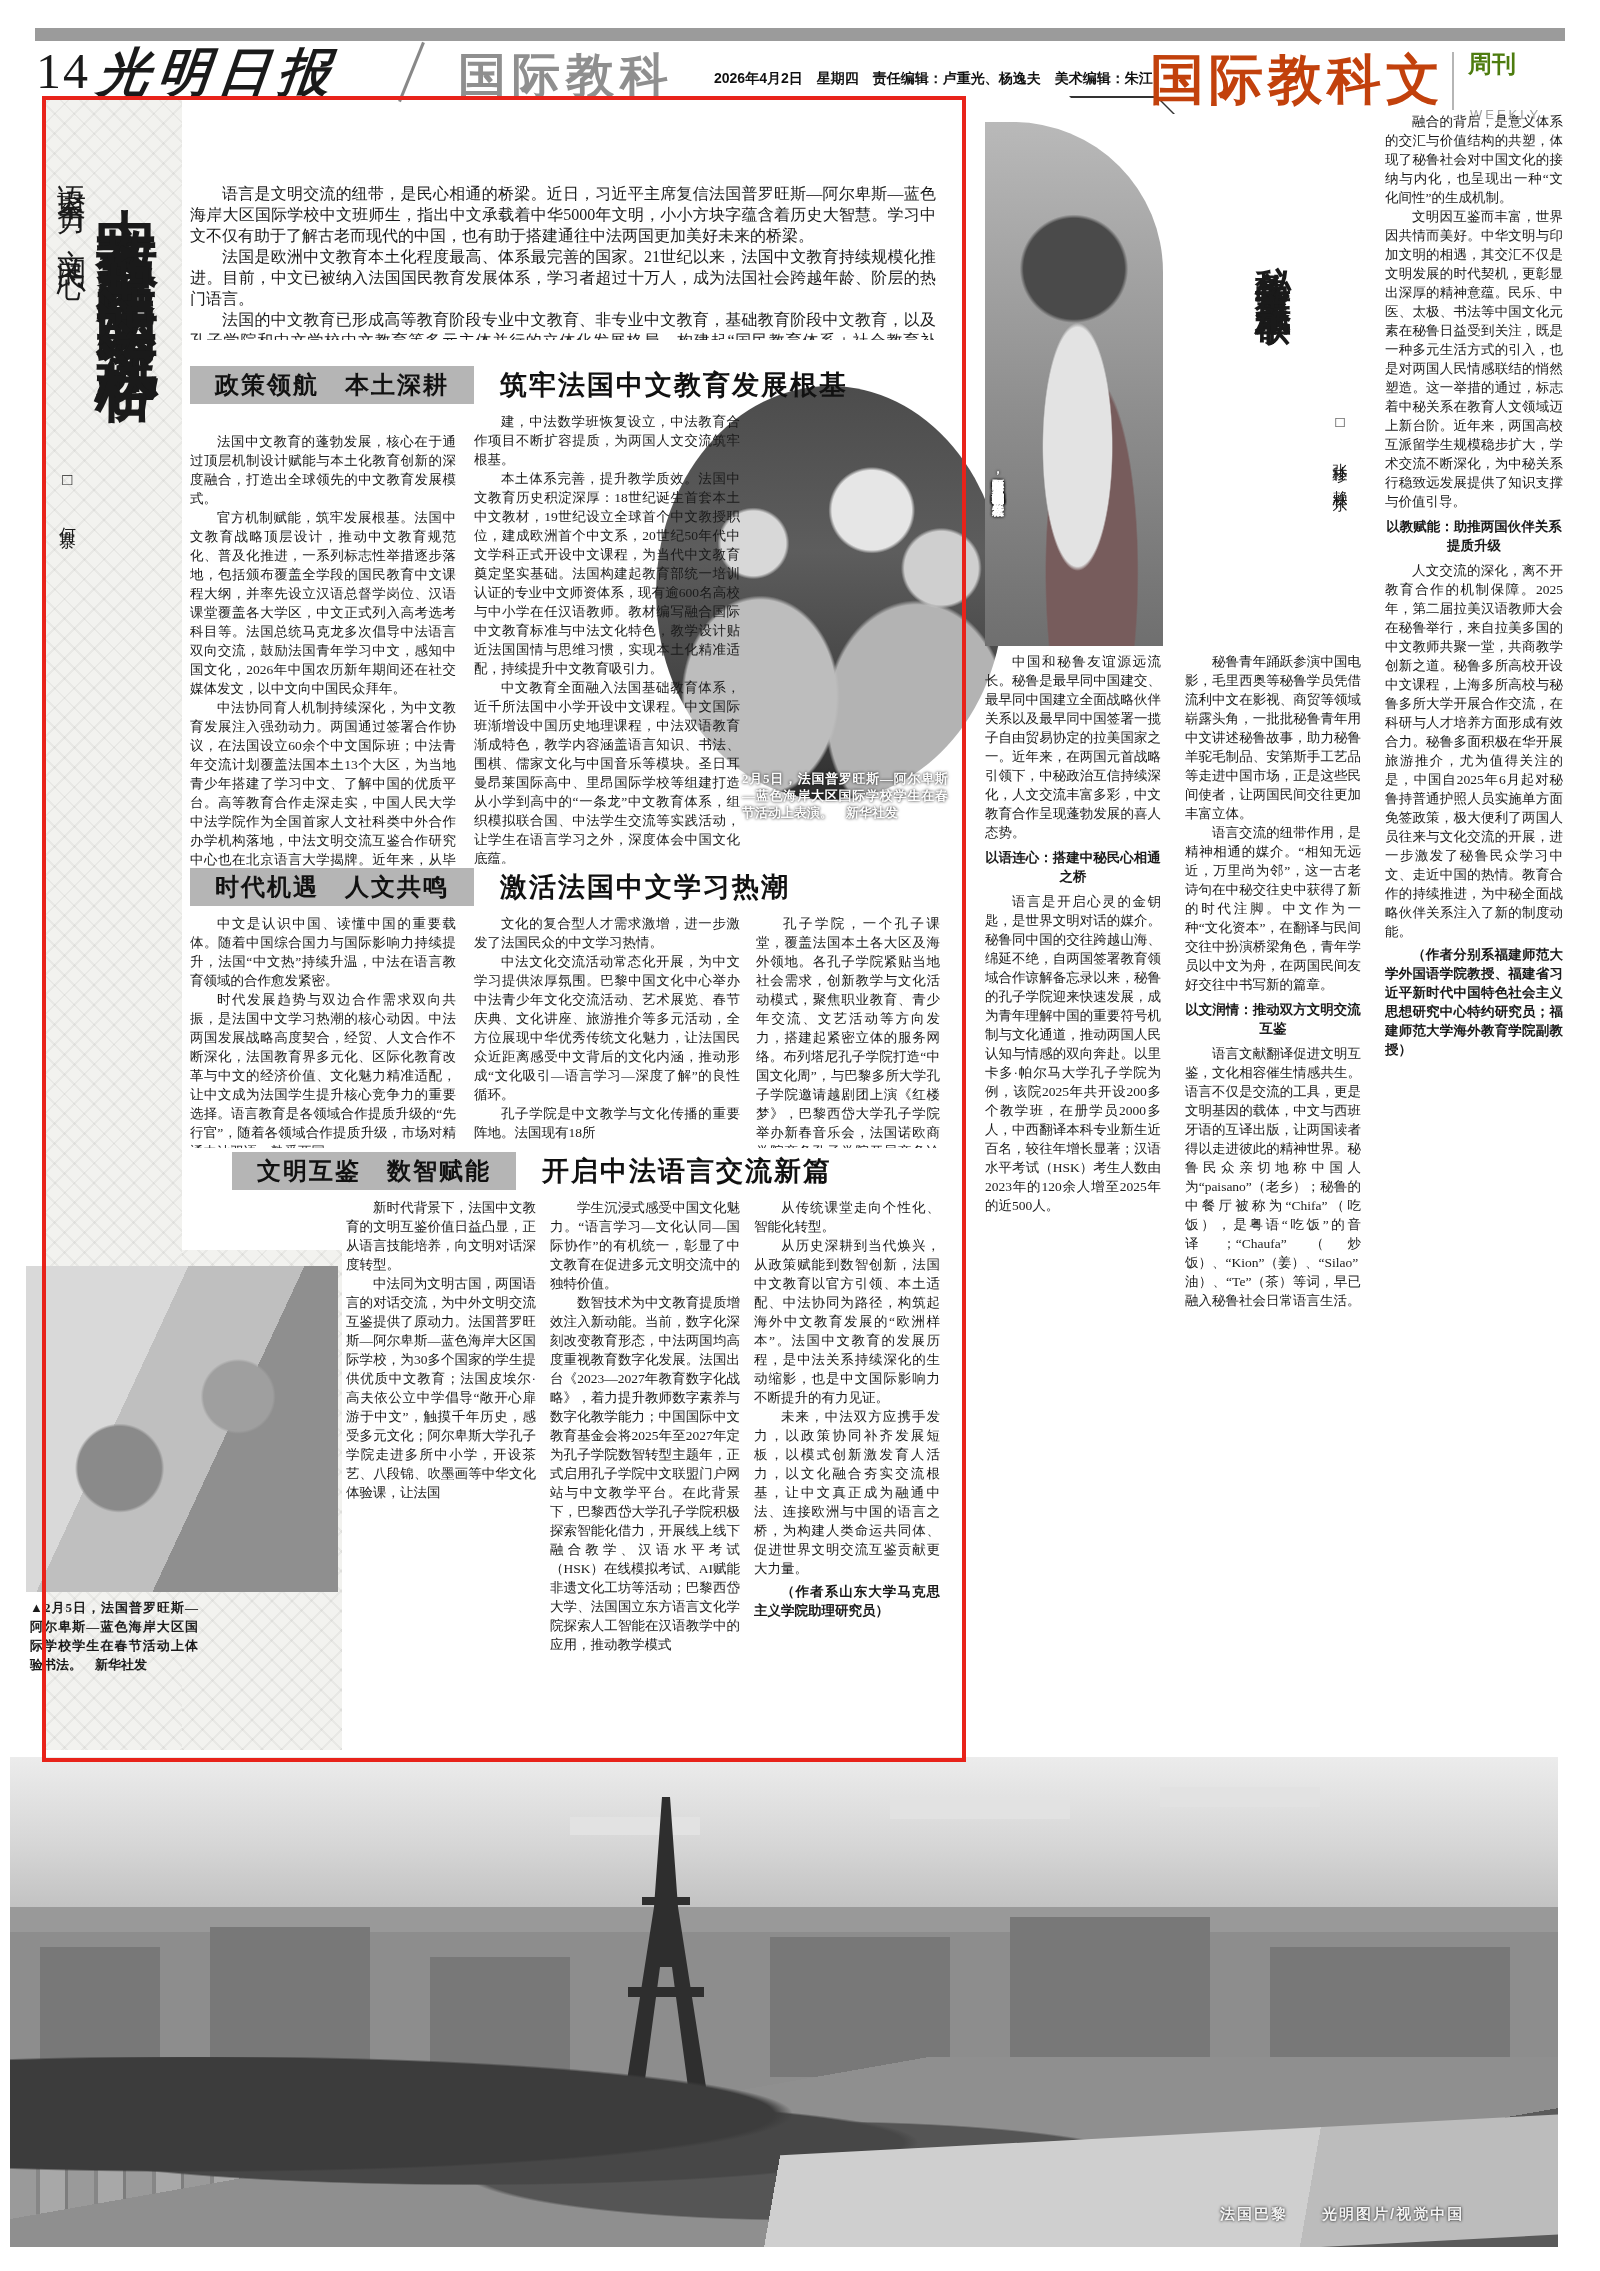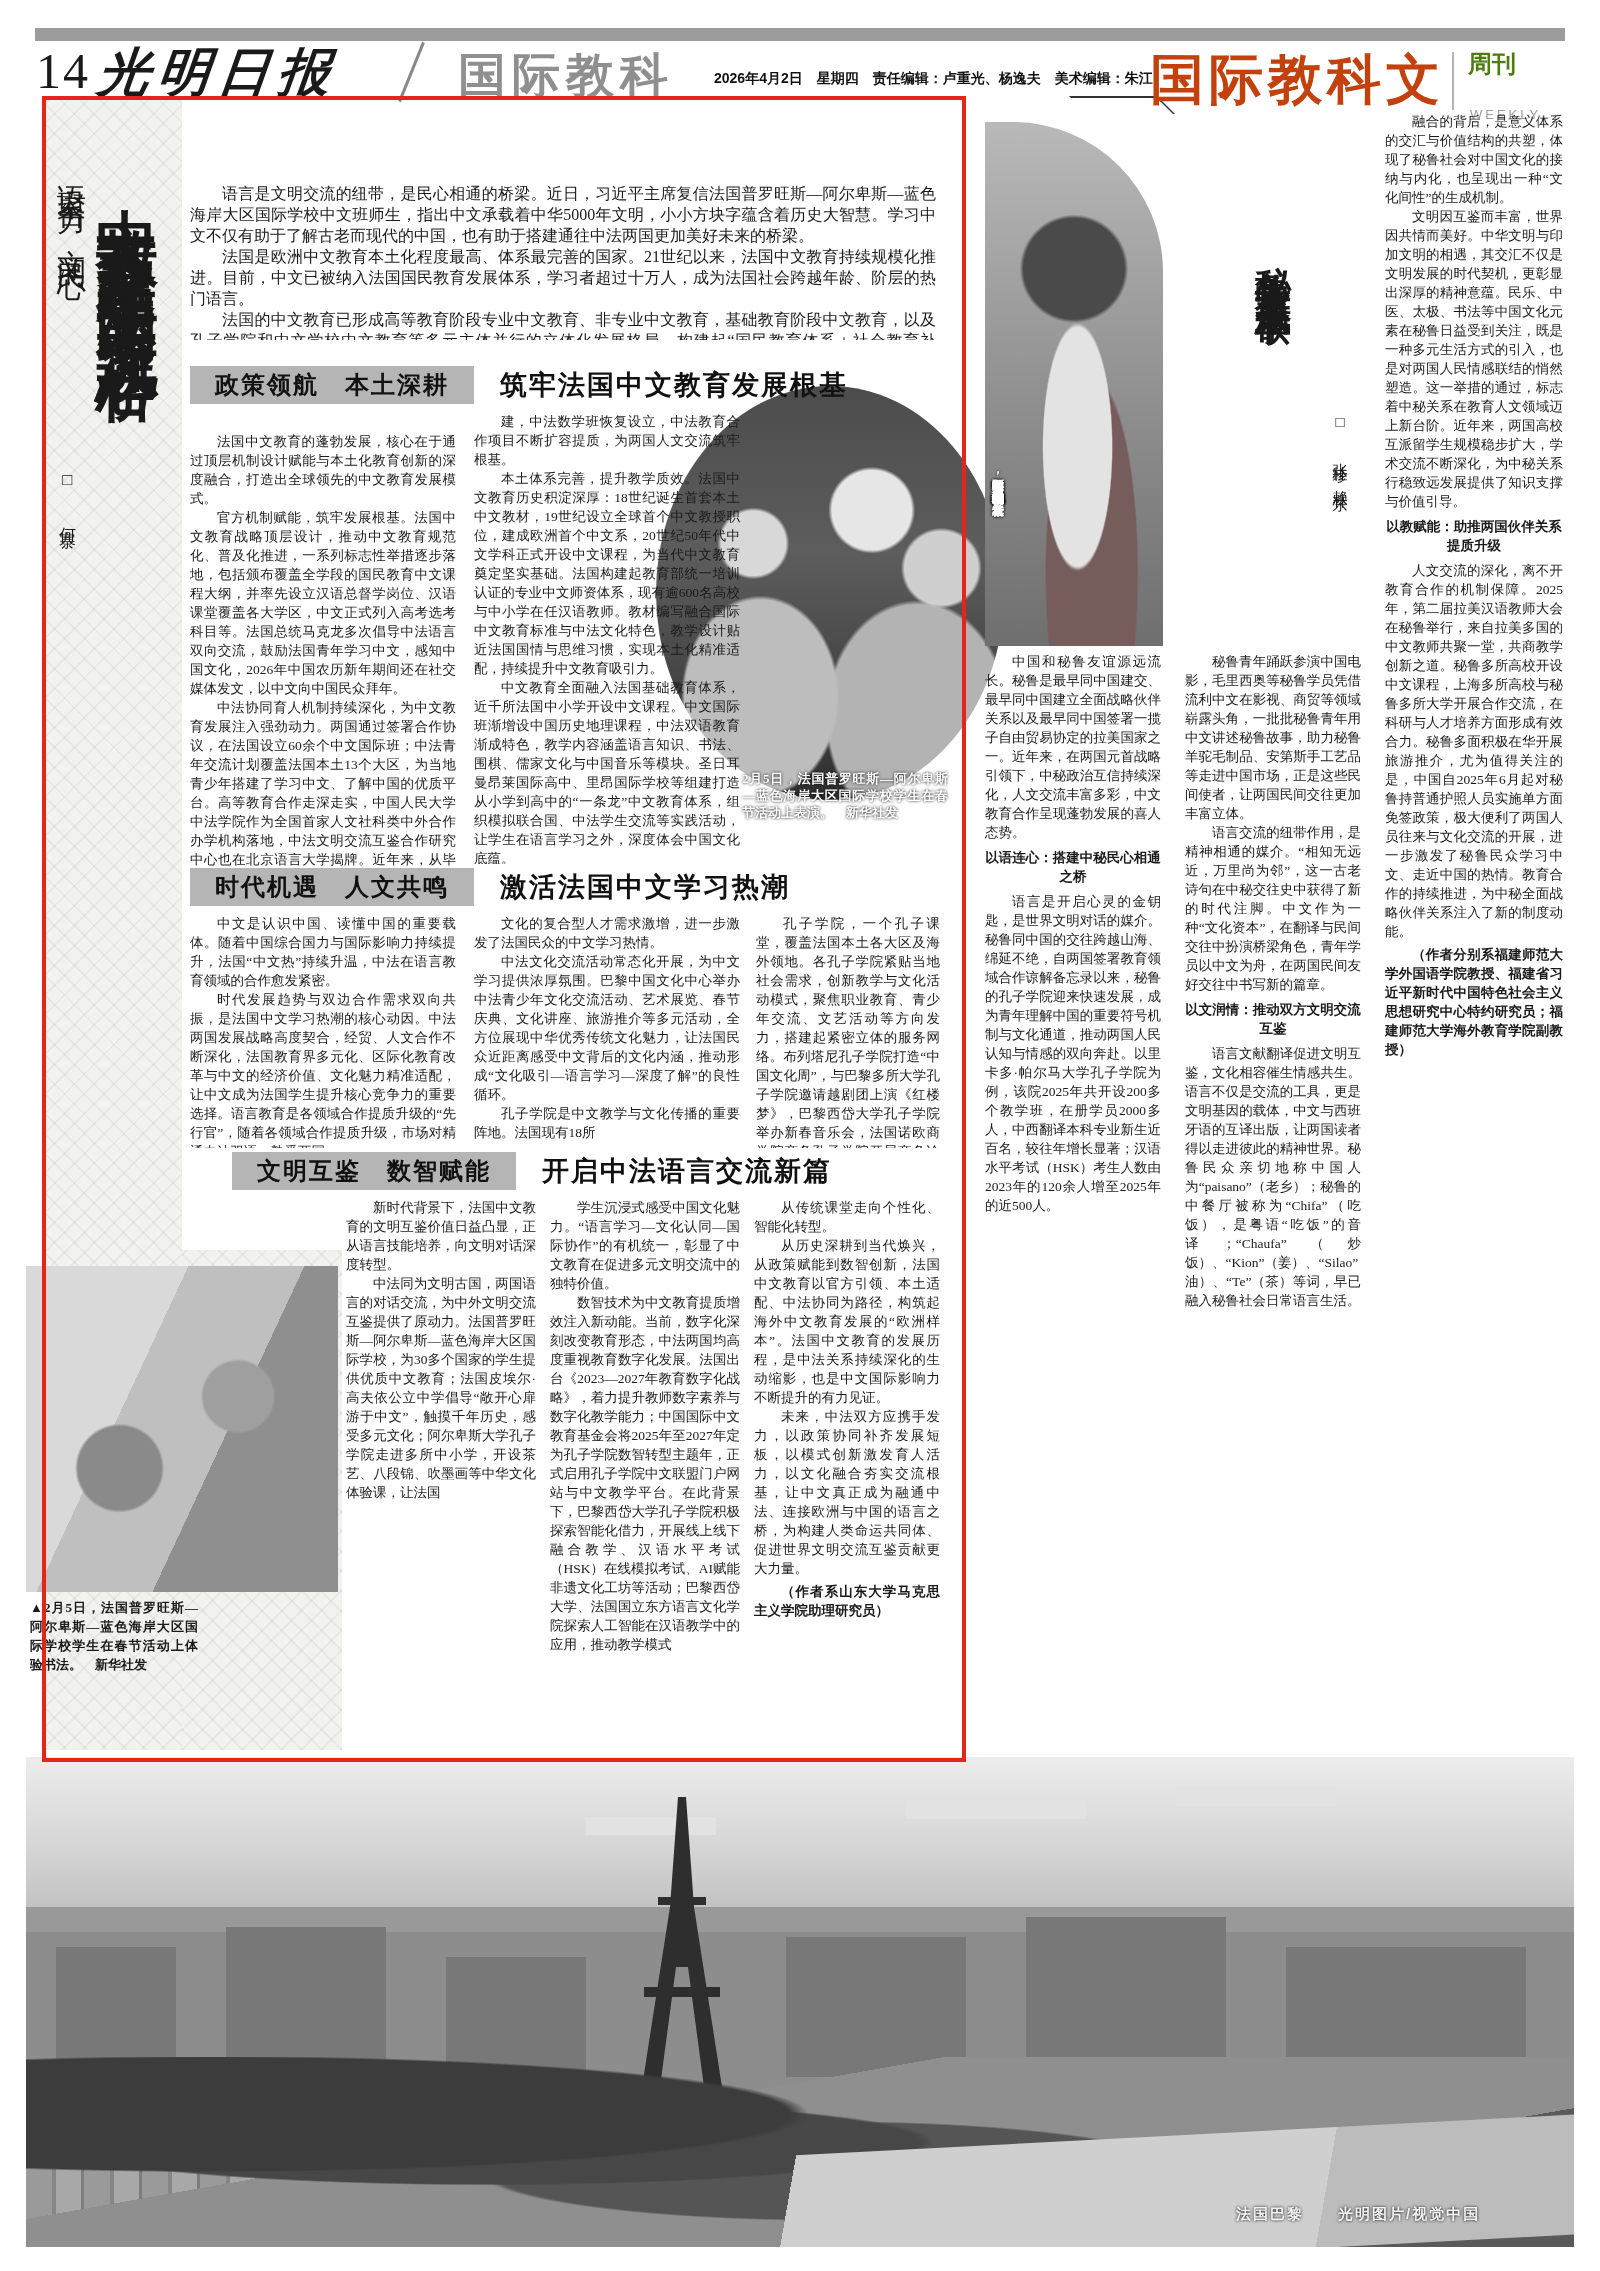--- a/index.html
+++ b/index.html
@@ -91,21 +91,21 @@
      filter:grayscale(0.7);}
   #cap-peru{left:990px;top:470px;height:172px;z-index:3;color:#fff;font-size:12px;line-height:16px;
             text-shadow:0 0 3px #000;font-weight:bold;}
   #peru-headline{left:1248px;top:238px;height:410px;font-size:36px;font-weight:900;z-index:3;
                  font-family:"Liberation Sans",sans-serif;letter-spacing:5px;}
   #peru-byline{left:1330px;top:414px;height:190px;font-size:15px;z-index:3;letter-spacing:3px;}
   #pc1{left:985px;top:652px;width:176px;height:686px;}
   #pc2{left:1185px;top:652px;width:176px;height:686px;}
   #pc3{left:1385px;top:112px;width:178px;height:1226px;}
   
-  #photo-paris{left:26px;top:1757px;width:1548px;height:490px;z-index:2;overflow:hidden;
+  #photo-paris{left:10px;top:1757px;width:1548px;height:490px;z-index:2;overflow:hidden;
      background:
        linear-gradient(180deg,#ececec 0%,#d6d6d6 18%,#bdbdbd 34%, #a5a5a5 35%, transparent 35%),
        repeating-linear-gradient(90deg,#9a9a9a 0 26px,#868686 26px 30px,#a8a8a8 30px 55px,#7d7d7d 55px 58px),
        linear-gradient(180deg,#b0b0b0 0%,#6e6e6e 100%);}
   #paris-fg{left:0;top:300px;width:1548px;height:190px;position:absolute;
      background:
        radial-gradient(ellipse at 12% 30%, #3c3c3c 0 30%, transparent 31%),
        radial-gradient(ellipse at 30% 45%, #474747 0 28%, transparent 29%),
        radial-gradient(ellipse at 52% 60%, #555 0 30%, transparent 31%),
        linear-gradient(170deg, transparent 0 35%, #8f8f8f 35% 70%, #5a5a5a 70%);}

